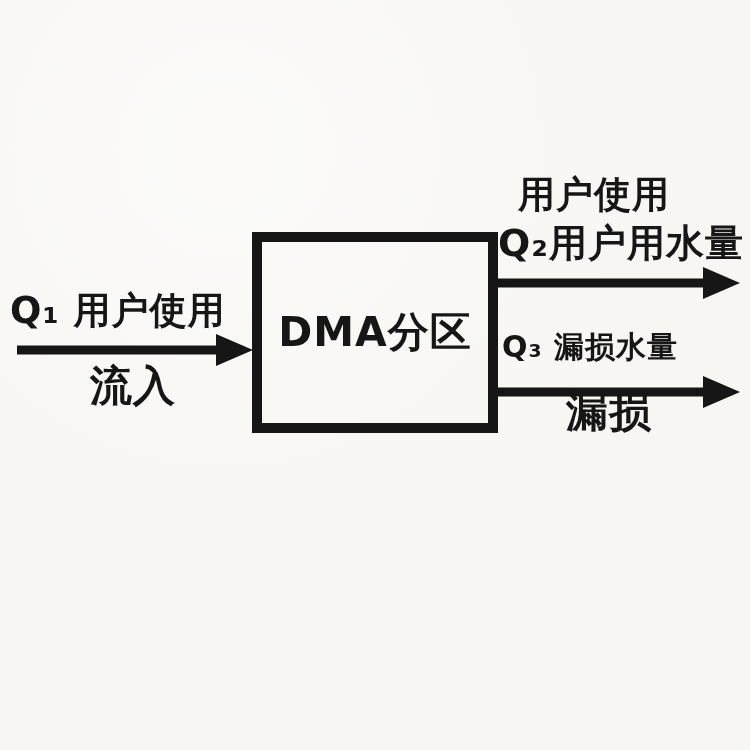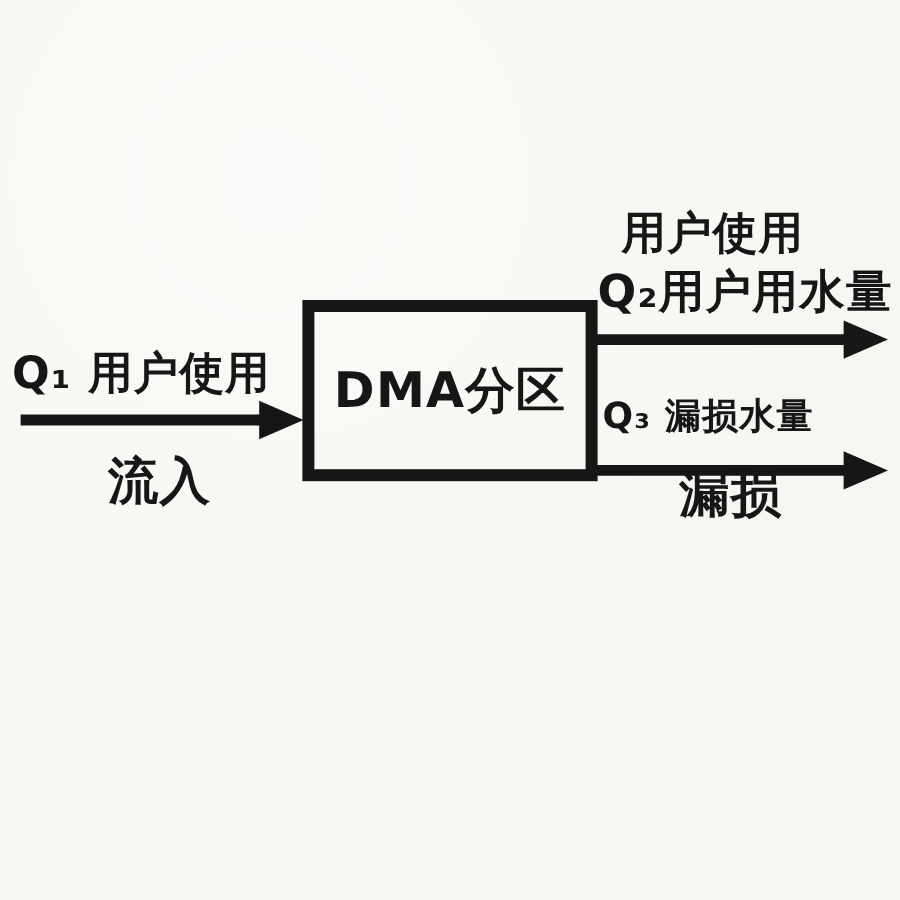--- a/index.html
+++ b/index.html
@@ -22,31 +22,31 @@
   }
   .label {
     position: absolute;
     font-weight: 700;
     color: var(--ink);
     text-align: left;
     white-space: nowrap;
     letter-spacing: 1px;
   }
   .inflow-label   { left: 10px;  top: 286px; width: 210px; font-size: 37px; }
-  .inflow-sub     { left: 90px;  top: 358px; width: 95px;  font-size: 42px; margin-top: 15px; }
+  .inflow-sub     { left: 90px;  top: 358px; width: 95px;  font-size: 42px; }
   .user-title     { left: 518px; top: 170px; width: 212px; font-size: 37px; }
   .user-label     { left: 498px; top: 218px; width: 245px; font-size: 38px; }
   .leak-label     { left: 502px; top: 327px; width: 226px; font-size: 30px; }
   .leak-sub       { left: 566px; top: 384px; width: 95px;  font-size: 42px; }
   .equation       { left: 228px; top: 599px; width: 300px; font-size: 46px; letter-spacing: 2px; }
 
   .dma-box {
     position: absolute;
-    left: 252px; top: 250px;
-    width: 246px; height: 151px;
+    left: 252px; top: 232px;
+    width: 246px; height: 201px;
     border: 10px solid var(--ink);
     background: transparent;
     display: flex; align-items: center; justify-content: center;
   }
   .dma-box .label { position: static; font-size: 41px; }
 
   .arrow { position: absolute; color: var(--ink); display: block; }
   .arrow-inflow { left: 17px;  top: 332px; }
   .arrow-user   { left: 497px; top: 265px; }
   .arrow-leak   { left: 497px; top: 374px; }

